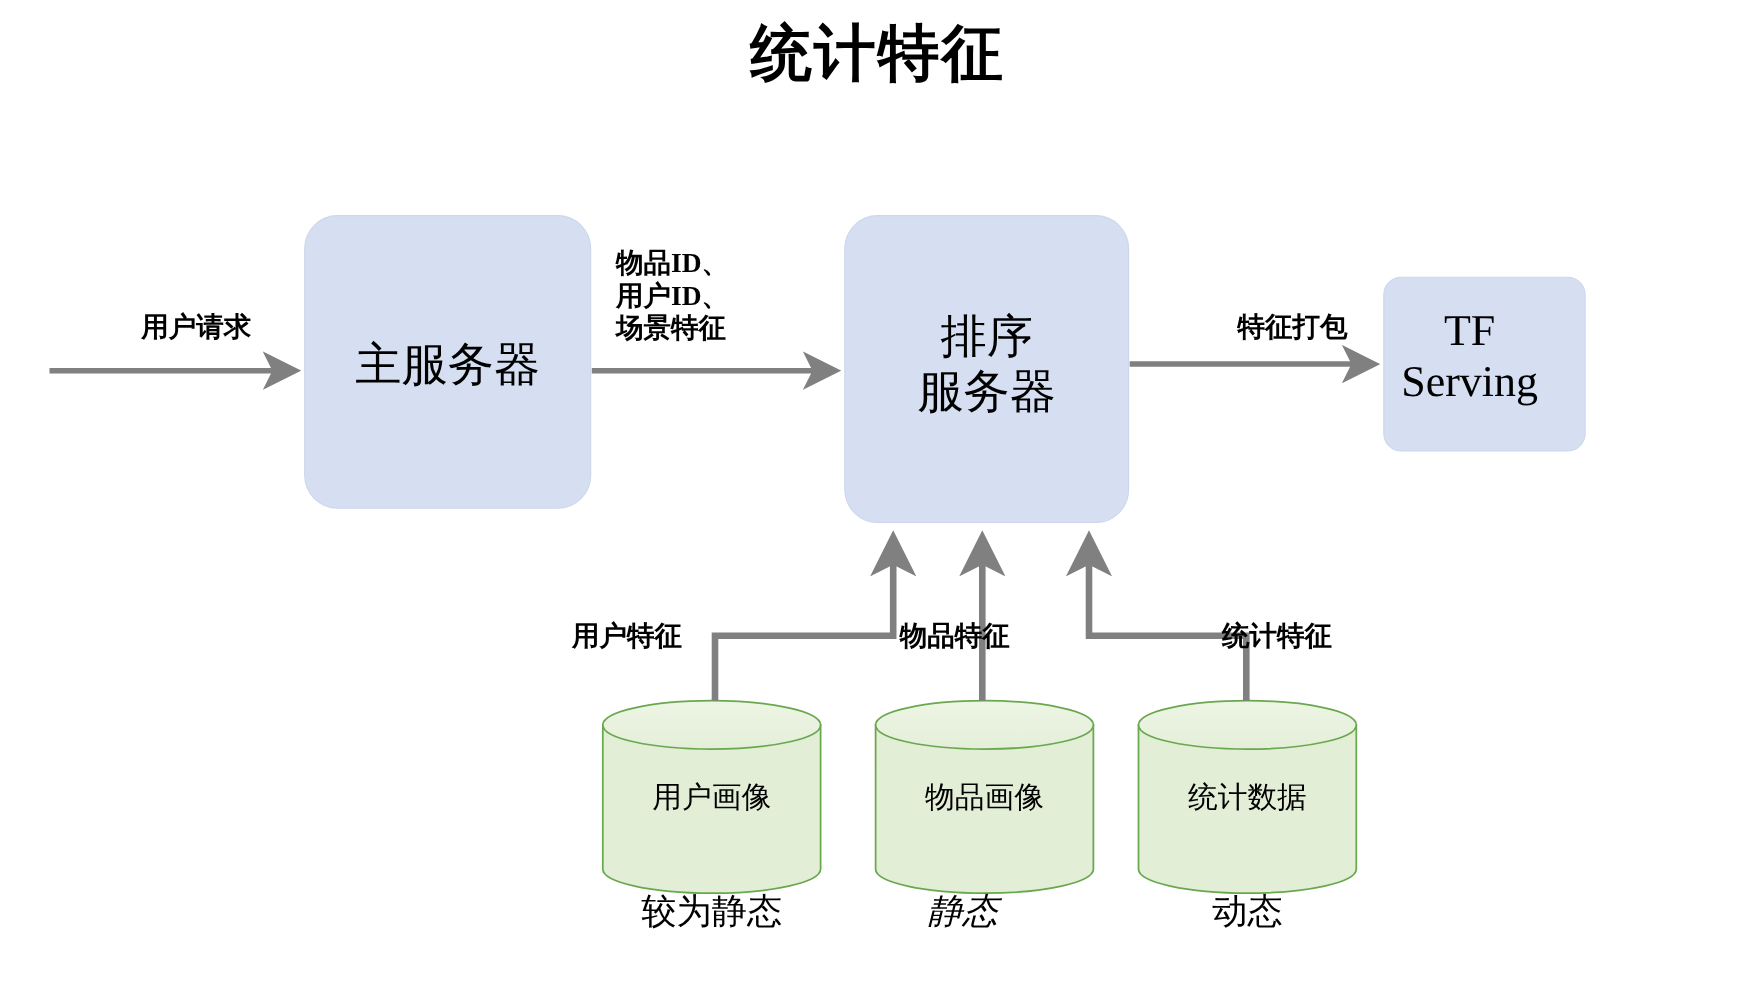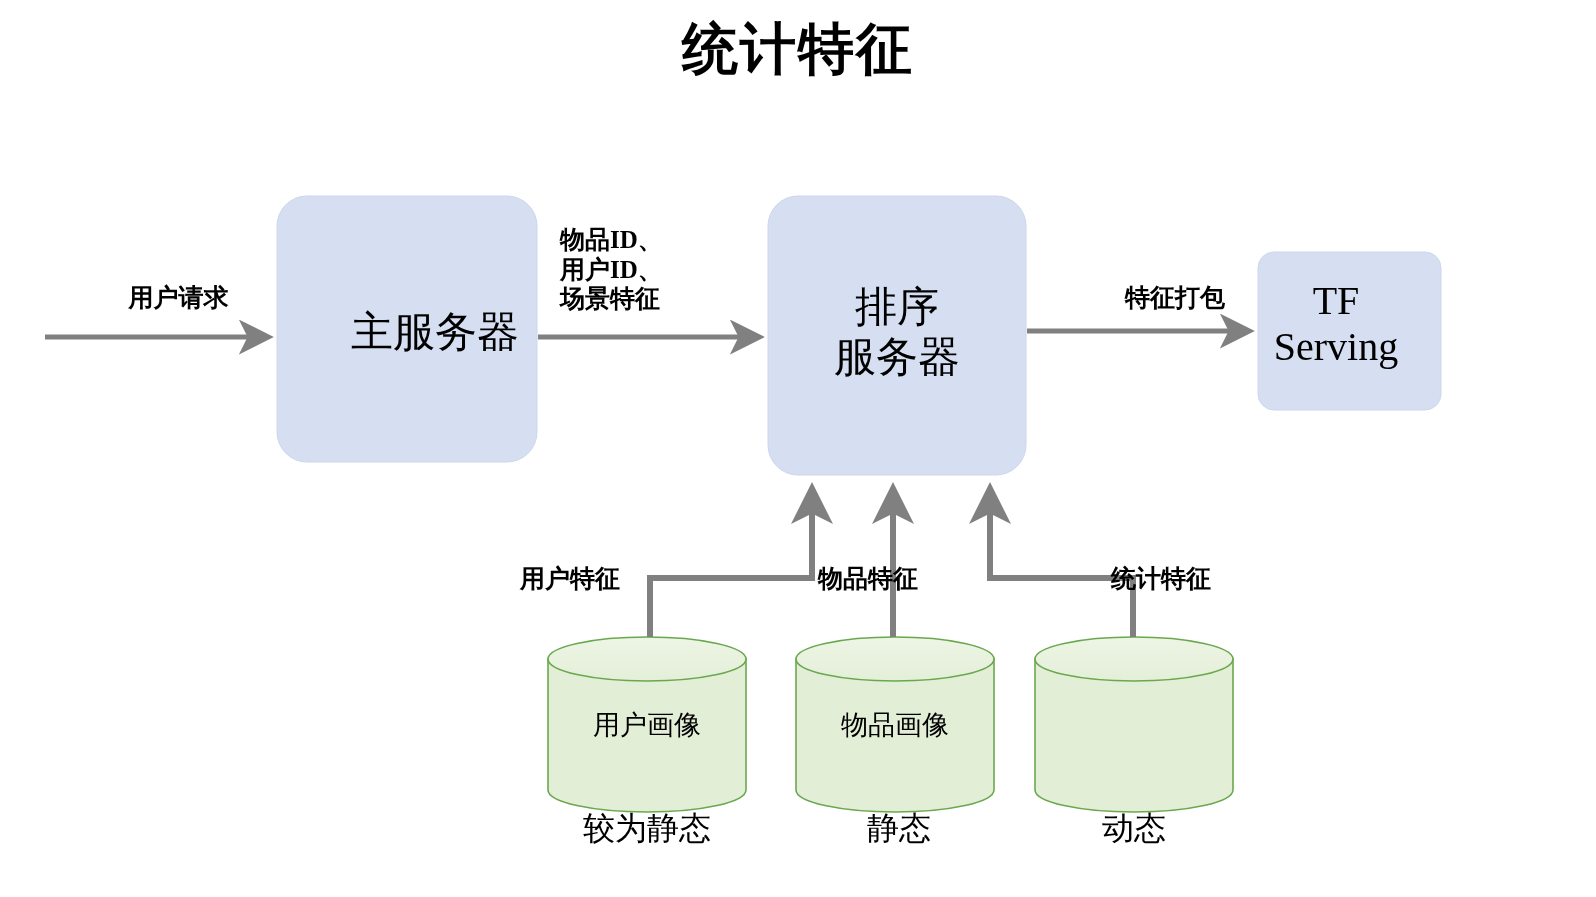--- a/index.html
+++ b/index.html
@@ -106,42 +106,43 @@
 
     <line x1="1027" y1="331" x2="1249" y2="331" stroke="#808080" stroke-width="5" marker-end="url(#arrow-gray)"></line>
 
     <path d="M 650 637 L 650 578 L 812 578 L 812 489" fill="none" stroke="#808080" stroke-width="6" marker-end="url(#arrow-gray)"></path>
 
     <path d="M 893 637 L 893 489" fill="none" stroke="#808080" stroke-width="6" marker-end="url(#arrow-gray)"></path>
 
     <path d="M 1133 637 L 1133 578 L 990 578 L 990 489" fill="none" stroke="#808080" stroke-width="6" marker-end="url(#arrow-gray)"></path>
   </svg>
 
-  <div class="lbl node-label" style="left:277px; top:308px; width:260px;padding-left:28px;">主服务器</div>
+  <div class="lbl node-label" style="left:277px; top:308px; width:260px;">主服务器</div>
 
   <div class="lbl node-label" style="left:768px; top:283px; width:258px;"><span>排序</span><br><span>服务器</span></div>
 
   <div class="lbl node-label ascii" style="left:1258px; top:278px; width:156px; line-height:1.16;"><span>TF</span><br><span>Serving</span></div>
 
   <div class="lbl db-label" style="left:796px; top:710px; width:198px;">物品画像</div>
 
   <div class="lbl db-label" style="left:548px; top:710px; width:198px;">用户画像</div>
 
+  <div class="lbl db-label" style="left:1035px; top:710px; width:198px;">统计数据</div>
 
   <div class="lbl edge-label" style="left:76px; top:283px; width:205px;">用户请求</div>
 
   <div class="lbl edge-label" style="left:560px; top:225px; width:180px; text-align:left;"><span>物品ID、</span><br><span>用户ID、</span><br><span>场景特征</span></div>
 
   <div class="lbl edge-label" style="left:1043px; top:283px; width:182px;text-align:right;">特征打包</div>
 
   <div class="lbl edge-label" style="left:520px; top:564px; width:122px; text-align:left;">用户特征</div>
 
   <div class="lbl edge-label" style="left:818px; top:564px; width:122px; text-align:left;">物品特征</div>
 
   <div class="lbl edge-label" style="left:1089px; top:564px; width:122px; text-align:right;">统计特征</div>
 
   <div class="lbl caption-label" style="left:537px; top:810px; width:220px;">较为静态</div>
 
-  <div class="lbl caption-label" style="left:789px; top:810px; width:220px;">静态</div>
+  <div class="lbl caption-label" style="left:765px; top:810px; width:220px;font-style:italic;">静态</div>
 
   <div class="lbl caption-label" style="left:1024px; top:810px; width:220px;">动态</div>
 
 </div>
 
 </body></html>

